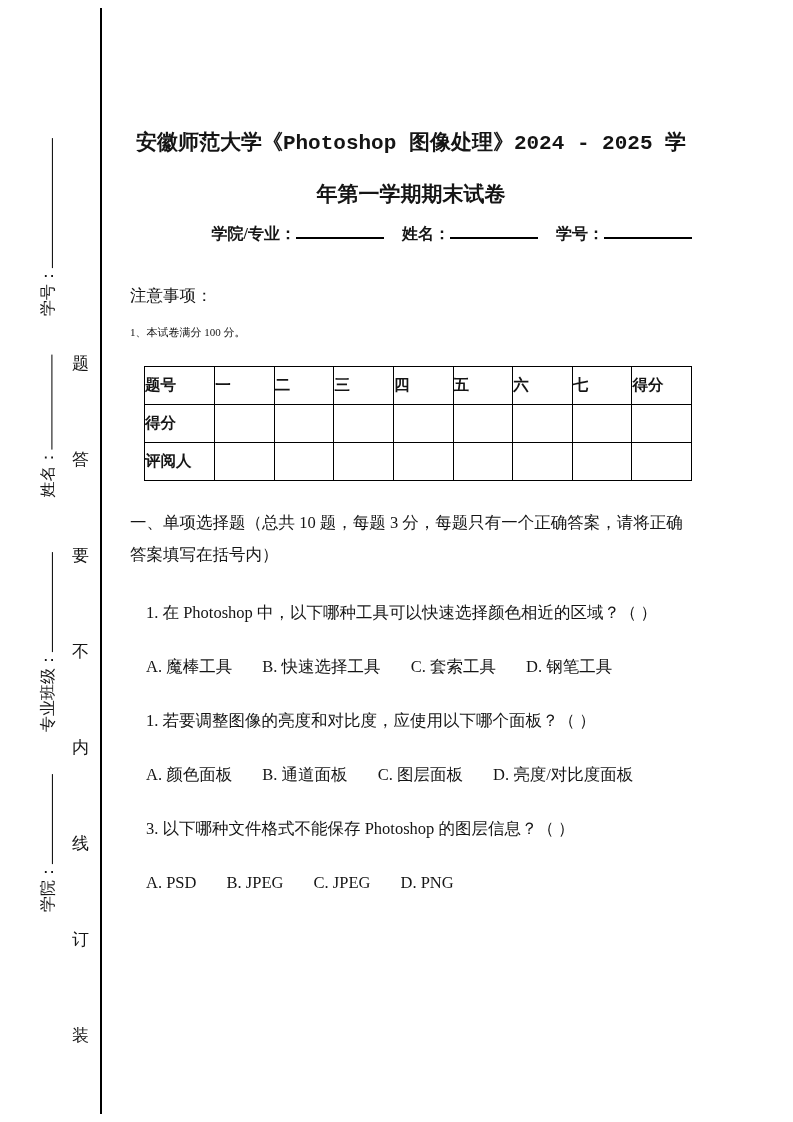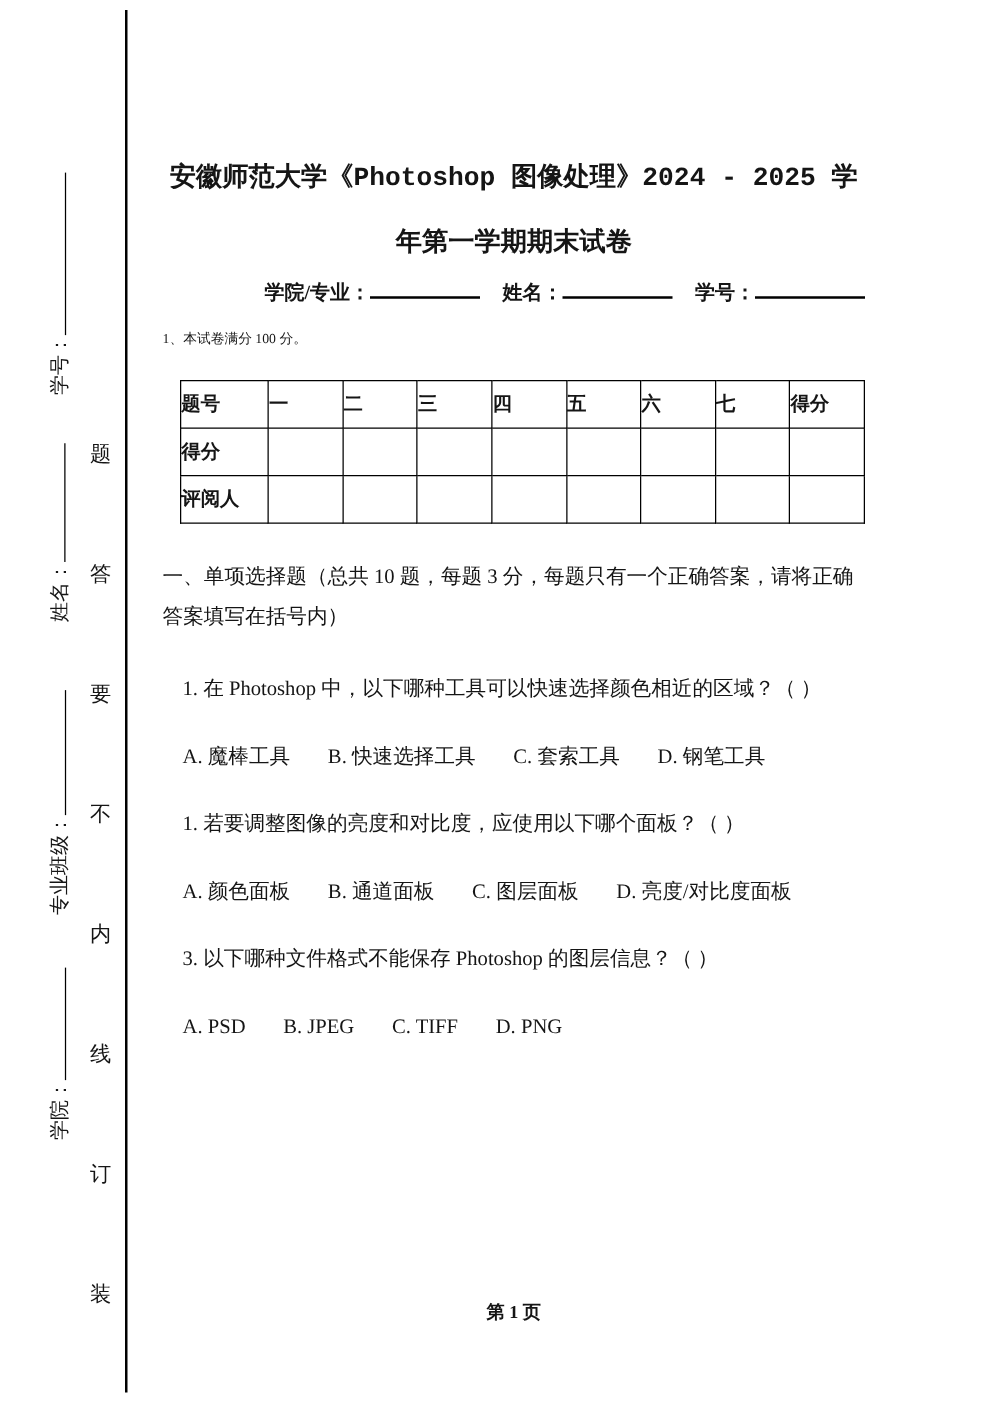--- a/index.html
+++ b/index.html
@@ -149,20 +149,21 @@
 
 <div class="content">
 
   <div class="title">安徽师范大学《Photoshop 图像处理》2024 - 2025 学
 年第一学期期末试卷</div>
 
   <div class="info-line">
     <span>学院/专业：</span><span class="blank"></span><span>姓名：</span><span class="blank"></span><span>学号：</span><span class="blank last"></span>
   </div>
 
+  <div class="note-head">注意事项：</div>
 
   <div class="note">1、本试卷满分 100 分。</div>
 
 
   <table class="score">
     <colgroup>
       <col style="width:72px;">
       <col style="width:61px;">
         <col style="width:61px;">
         <col style="width:61px;">
@@ -224,19 +225,18 @@
     <span class="opt">A. 颜色面板</span>
     <span class="opt">B. 通道面板</span>
     <span class="opt">C. 图层面板</span>
     <span class="opt last">D. 亮度/对比度面板</span>
   </div>
 
   <div class="q-text">3. 以下哪种文件格式不能保存 Photoshop 的图层信息？（ ）</div>
   <div class="q-opts">
     <span class="opt">A. PSD</span>
     <span class="opt">B. JPEG</span>
-    <span class="opt">C. TIFF</span>
+    <span class="opt">C. JPEG</span>
     <span class="opt last">D. PNG</span>
   </div>
 
-  <div class="footer">第 1 页</div>
 
 </div>
 
 </body></html>

